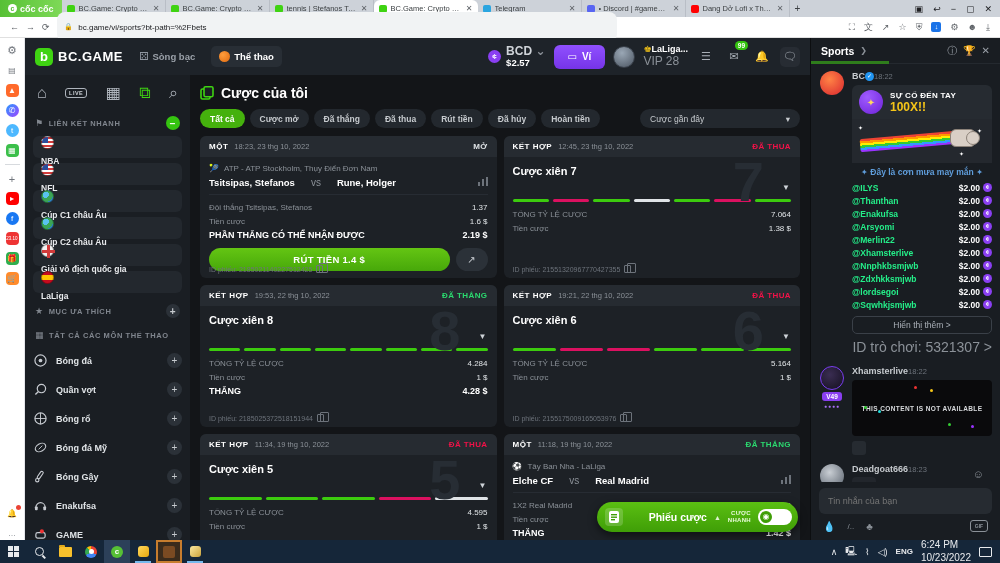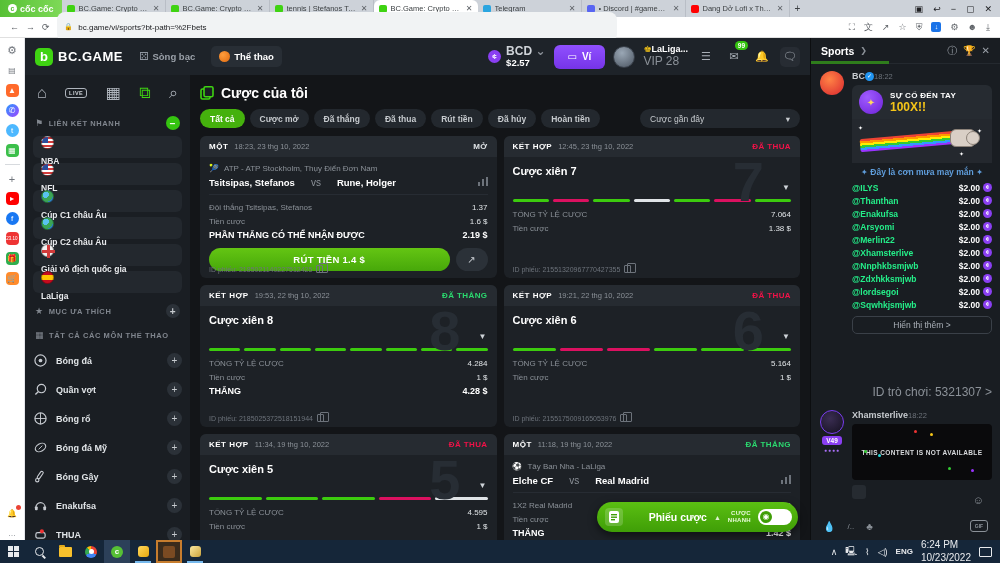--- a/index.html
+++ b/index.html
@@ -155,21 +155,21 @@
     background:linear-gradient(180deg,#e43 0 17%,#f90 17% 34%,#fe0 34% 50%,#3c3 50% 67%,#39f 67% 84%,#93f 84%); }
   .cat { position:absolute; left:98px; top:10px; width:26px; height:18px; border-radius:6px; background:#d9cfc6; border:1px solid #8c8279; }
   .cat::before { content:""; position:absolute; right:-5px; top:1px; width:12px; height:12px; border-radius:50%; background:#d9cfc6; border:1px solid #8c8279; }
   .catstar { position:absolute; color:#fff; font-size:6px; }
   .caption { color:#5f9ddb; font-size:8.5px; font-weight:bold; text-align:center; padding:4px 0; }
   .winrow { display:flex; justify-content:space-between; align-items:center; height:13px; }
   .winname { color:#24ee89; font-size:8.5px; font-weight:bold; }
   .winamt { display:flex; align-items:center; gap:3px; color:#fff; font-size:8.5px; font-weight:bold; }
   .wcoin { width:9px; height:9px; border-radius:50%; background:#8a3ff2; color:#fff; font-size:6px; line-height:9px; text-align:center; }
   .showmore { margin-top:5px; border:1px solid #3a4048; border-radius:5px; height:18px; display:flex; align-items:center; justify-content:center; color:#aab0b8; font-size:8.5px; }
-  .gameid { text-align:right; color:#8b9198; font-size:12px; padding:5px 0 2px;margin-top:46px; }
+  .gameid { text-align:right; color:#8b9198; font-size:14px; padding:5px 0 2px; }
   .navail { background:#0a0a0c; border-radius:4px; height:56px; margin-top:4px; position:relative; display:flex; align-items:center; justify-content:center; }
   .navail .nv-txt { color:#d8dadd; font-size:6.5px; font-weight:bold; text-align:center; letter-spacing:.4px; }
   .dot { position:absolute; width:3px; height:3px; border-radius:50%; }
   .stub { width:14px; height:14px; border-radius:3px; background:#262b31; margin-top:5px; }
   .fingerbox { background:#22262c; border-radius:4px; width:24px; height:20px; display:flex; align-items:center; justify-content:center; color:#f5c518; font-size:12px; margin-top:3px; }
   .chat-input-wrap { padding:6px 8px 4px; }
   .chat-input { width:100%; background:#262b31; border:none; outline:none; border-radius:6px; height:26px; color:#dfe3e6; font-size:9px; padding:0 26px 0 9px; font-family:inherit; }
   .smiley { position:absolute; right:16px; margin-top:-20px; color:#8b9198; font-size:11px; }
   .chat-foot { display:flex; align-items:center; gap:12px; padding:2px 12px 8px; color:#8b9198; font-size:10px; }
   .gifpad { margin-left:auto; width:18px; height:12px; border:1px solid #8b9198; border-radius:3px; font-size:5px; color:#8b9198; text-align:center; line-height:11px; font-weight:bold; }
@@ -444,21 +444,21 @@
               <span class="s-lbl">Enakufsa</span>
               <span class="mini-circle dark">+</span>
             </div>
             <div class="sport-row">
               <span class="s-ic">
                 <svg width="13" height="13" viewBox="0 0 14 14">
                   <rect x="2" y="5" width="10" height="6" rx="2" fill="none" stroke="#c7cbd1" stroke-width="1.3"></rect>
                   <circle cx="8.5" cy="3.5" r="2.2" fill="#e33"></circle>
                 </svg>
               </span>
-              <span class="s-lbl">THUA</span>
+              <span class="s-lbl">GAME</span>
               <span class="mini-circle dark">+</span>
             </div>
           </div>
       </div>
 
       <div id="main">
         <div class="main-title">
           <svg width="14" height="14" viewBox="0 0 14 14">
               <rect x="1" y="3" width="9" height="10" rx="1.5" fill="none" stroke="#3fd312" stroke-width="1.6"></rect>
               <rect x="4" y="0.8" width="9" height="10" rx="1.5" fill="#1a1e23" stroke="#3fd312" stroke-width="1.6"></rect>
@@ -869,20 +869,21 @@
         <div class="msg-col">
           <div class="msg-name">
             <span>Deadgoat666</span>
             <span class="msg-time">18:23</span>
           </div>
           <div class="fingerbox">☝</div>
         </div>
       </div>
     </div>
     <div class="chat-input-wrap">
+      <input class="chat-input" placeholder="Tin nhắn của bạn" style="">
       <span class="smiley">☺</span>
     </div>
     <div class="chat-foot">
       <span>💧</span>
       <span style="font-size:8px;">/..</span>
       <span>♣</span>
       <span class="gifpad">GIF</span>
     </div>
   </div>
 </div>

